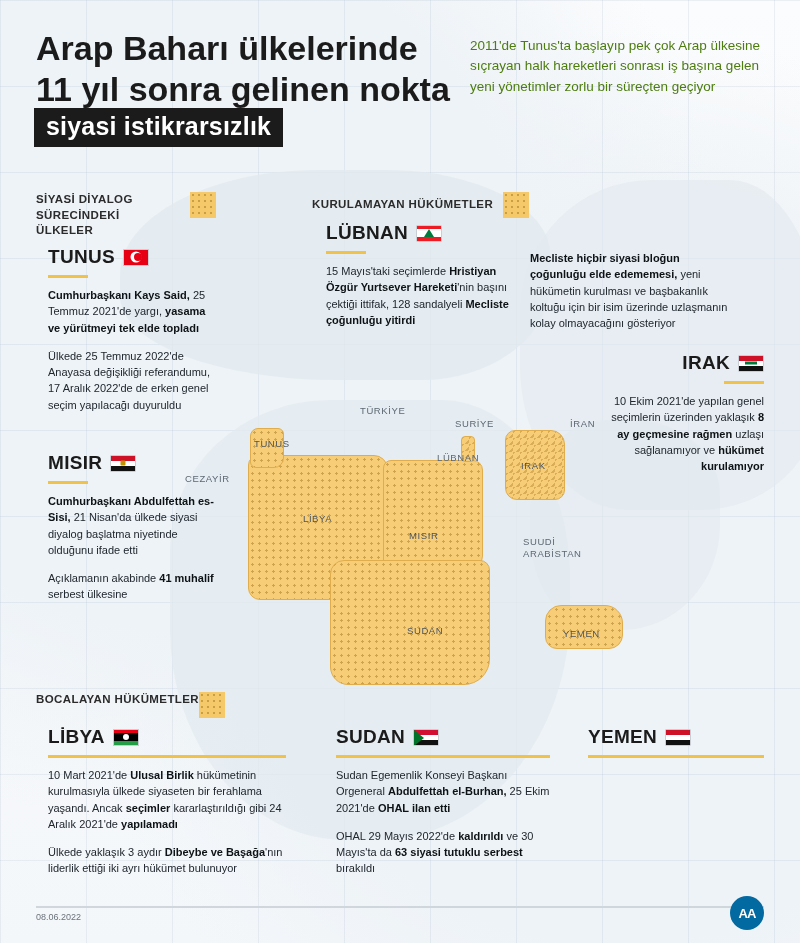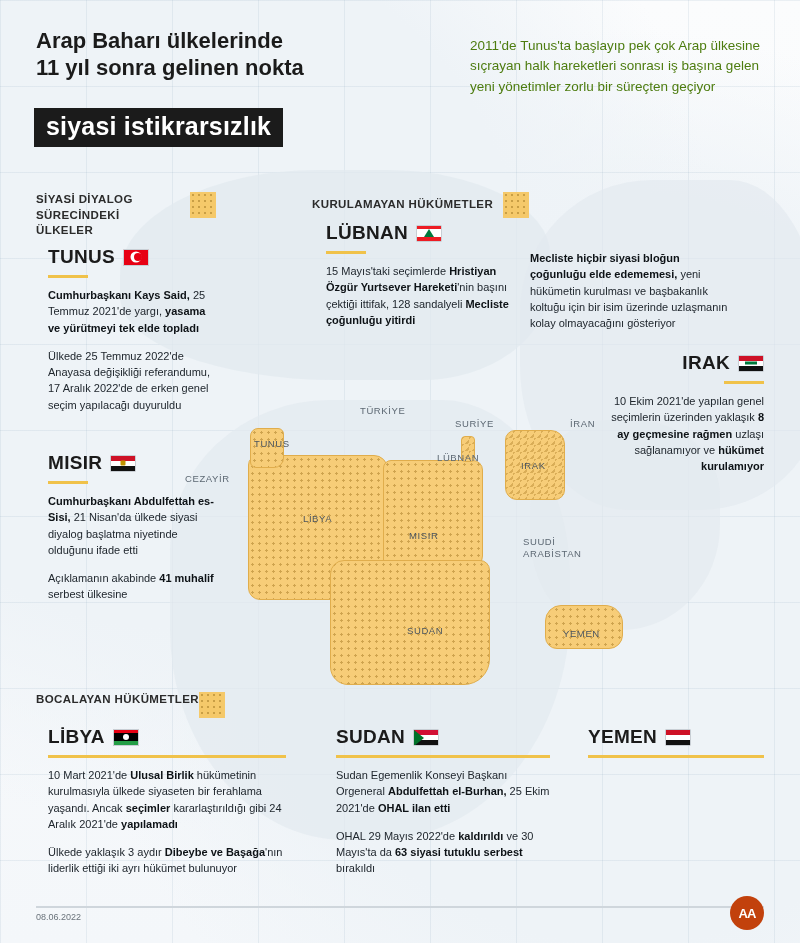--- a/index.html
+++ b/index.html
@@ -34,21 +34,21 @@
   .continent {
     position: absolute;
     background: #e2e9ef;
     z-index: 0;
   }
 
   
   .header { position: absolute; left: 0; top: 0; width: 800px; height: 150px; z-index: 5; }
   .title {
     position: absolute; left: 36px; top: 28px; width: 420px;
-    font-size: 22px; font-weight: bold; line-height: 1.22; color: #1b1b1b;
+    font-size: 34px; font-weight: bold; line-height: 1.22; color: #1b1b1b;
   }
   .title-badge {
     position: absolute; left: 34px; top: 108px;
     background: #1b1b1b; color: #ffffff;
     font-size: 25px; font-weight: bold;
     padding: 4px 12px 6px 12px;
     letter-spacing: .2px;
   }
   .lede {
     position: absolute; left: 470px; top: 36px; width: 300px;
@@ -109,21 +109,21 @@
   .footer-rule {
     position: absolute; left: 36px; top: 906px; width: 728px; height: 2px;
     background: #cfd6dc; z-index: 6;
   }
   .date {
     position: absolute; left: 36px; top: 912px;
     font-size: 9px; color: #6a737b; z-index: 6;
   }
   .aa-logo {
     position: absolute; right: 36px; top: 896px; width: 34px; height: 34px;
-    border-radius: 50%; background: #c2410c; color: #fff;
+    border-radius: 50%; background: #0369a1; color: #fff;
     font-size: 13px; font-weight: bold; letter-spacing: -1px;
     display: flex; align-items: center; justify-content: center; z-index: 7;
   }
 </style>
 </head>
 <body>
 
 <div id="root">
 
   <div class="map-bg"></div>

